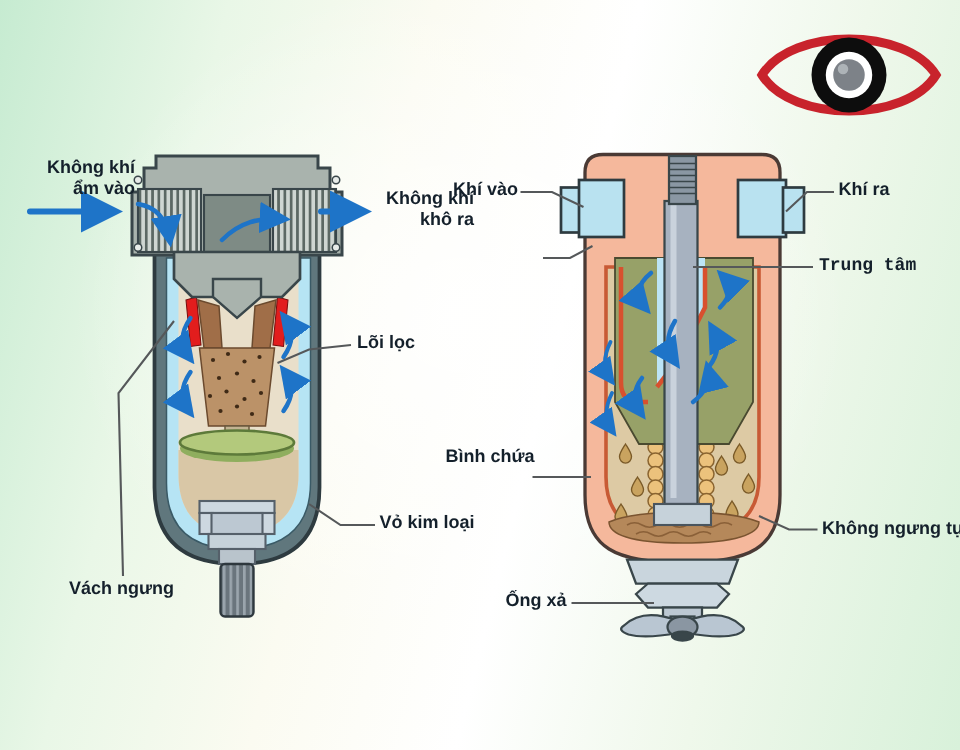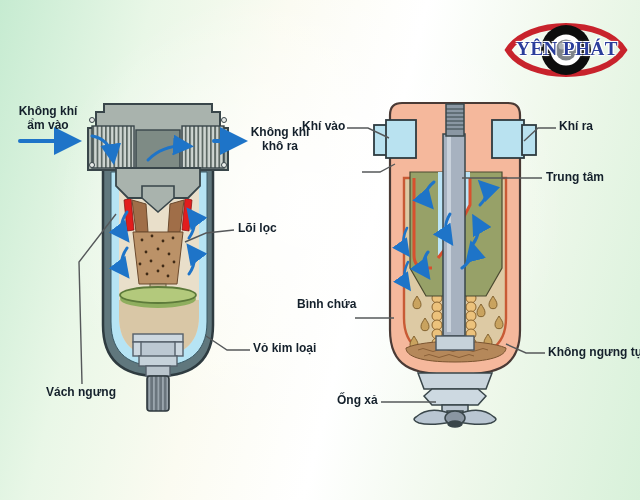--- a/index.html
+++ b/index.html
@@ -7,21 +7,21 @@
     position:relative;width:640px;height:500px;overflow:hidden;
     font-family:"Liberation Sans",sans-serif;
     background:
       radial-gradient(ellipse at 48% 42%, rgba(255,255,255,.9) 0%, rgba(255,255,255,0) 55%),
       linear-gradient(104deg,#c6ebd1 0%,#e9f7e7 20%,#fbfbf1 38%,#ffffff 56%,#eff8eb 76%,#d8f1da 100%);
   }
   .lbl{
     position:absolute;font-weight:700;font-size:12px;line-height:13.5px;
     color:#14202b;white-space:nowrap;
   }
-  .lbl.center{text-align:center;white-space:normal;}
+  .lbl.center{text-align:right;white-space:normal;}
   svg{position:absolute;left:0;top:0;}
   #logo-text{
     position:absolute;left:504px;top:38px;width:126px;text-align:center;
     font-family:"Liberation Serif",serif;font-weight:700;font-size:19px;letter-spacing:.5px;
     color:#2b3e9b;
     text-shadow:-1px -1px 0 #fff,1px -1px 0 #fff,-1px 1px 0 #fff,1px 1px 0 #fff,0 0 3px #fff;
   }
 </style>
 </head>
 <body>
@@ -223,38 +223,37 @@
 
     <g transform="translate(504,12)">
       <path d="M4,38 C24,6 100,6 120,38 C100,70 24,70 4,38 Z" fill="none" stroke="#c8232c" stroke-width="6"></path>
       <circle cx="62" cy="38" r="25" fill="#0d0d0d"></circle>
       <circle cx="62" cy="38" r="15.5" fill="#ffffff"></circle>
       <circle cx="62" cy="38" r="10.5" fill="#7d8288"></circle>
       <circle cx="58" cy="34" r="3.5" fill="#c2c7cc" opacity="0.7"></circle>
     </g>
   </svg>
 
-  <div id="logo-text">YÊN PHÁT</div>
 
   <div class="lbl center" style="left:6px;top:105px;width:84px;">
     <div>Không khí</div>
     <div>ẩm vào</div>
   </div>
 
   <div class="lbl center" style="left:244px;top:126px;width:72px;">
     <div>Không khí</div>
     <div>khô ra</div>
   </div>
 
   <div class="lbl" style="left:238px;top:222px;">Lõi lọc</div>
   <div class="lbl" style="left:253px;top:342px;">Vỏ kim loại</div>
   <div class="lbl" style="left:46px;top:386px;">Vách ngưng</div>
 
   <div class="lbl" style="left:302px;top:120px;">Khí vào</div>
   <div class="lbl" style="left:559px;top:120px;">Khí ra</div>
 
 
-  <div class="lbl" style="left:546px;top:171px;">Trung tâm</div>
+  <div class="lbl" style="left:546px;top:171px;font-family:Liberation Mono, monospace;">Trung tâm</div>
   <div class="lbl" style="left:297px;top:298px;">Bình chứa</div>
   <div class="lbl" style="left:548px;top:346px;">Không ngưng tụ</div>
   <div class="lbl" style="left:337px;top:394px;">Ống xả</div>
 
 </div>
 
 </body></html>

